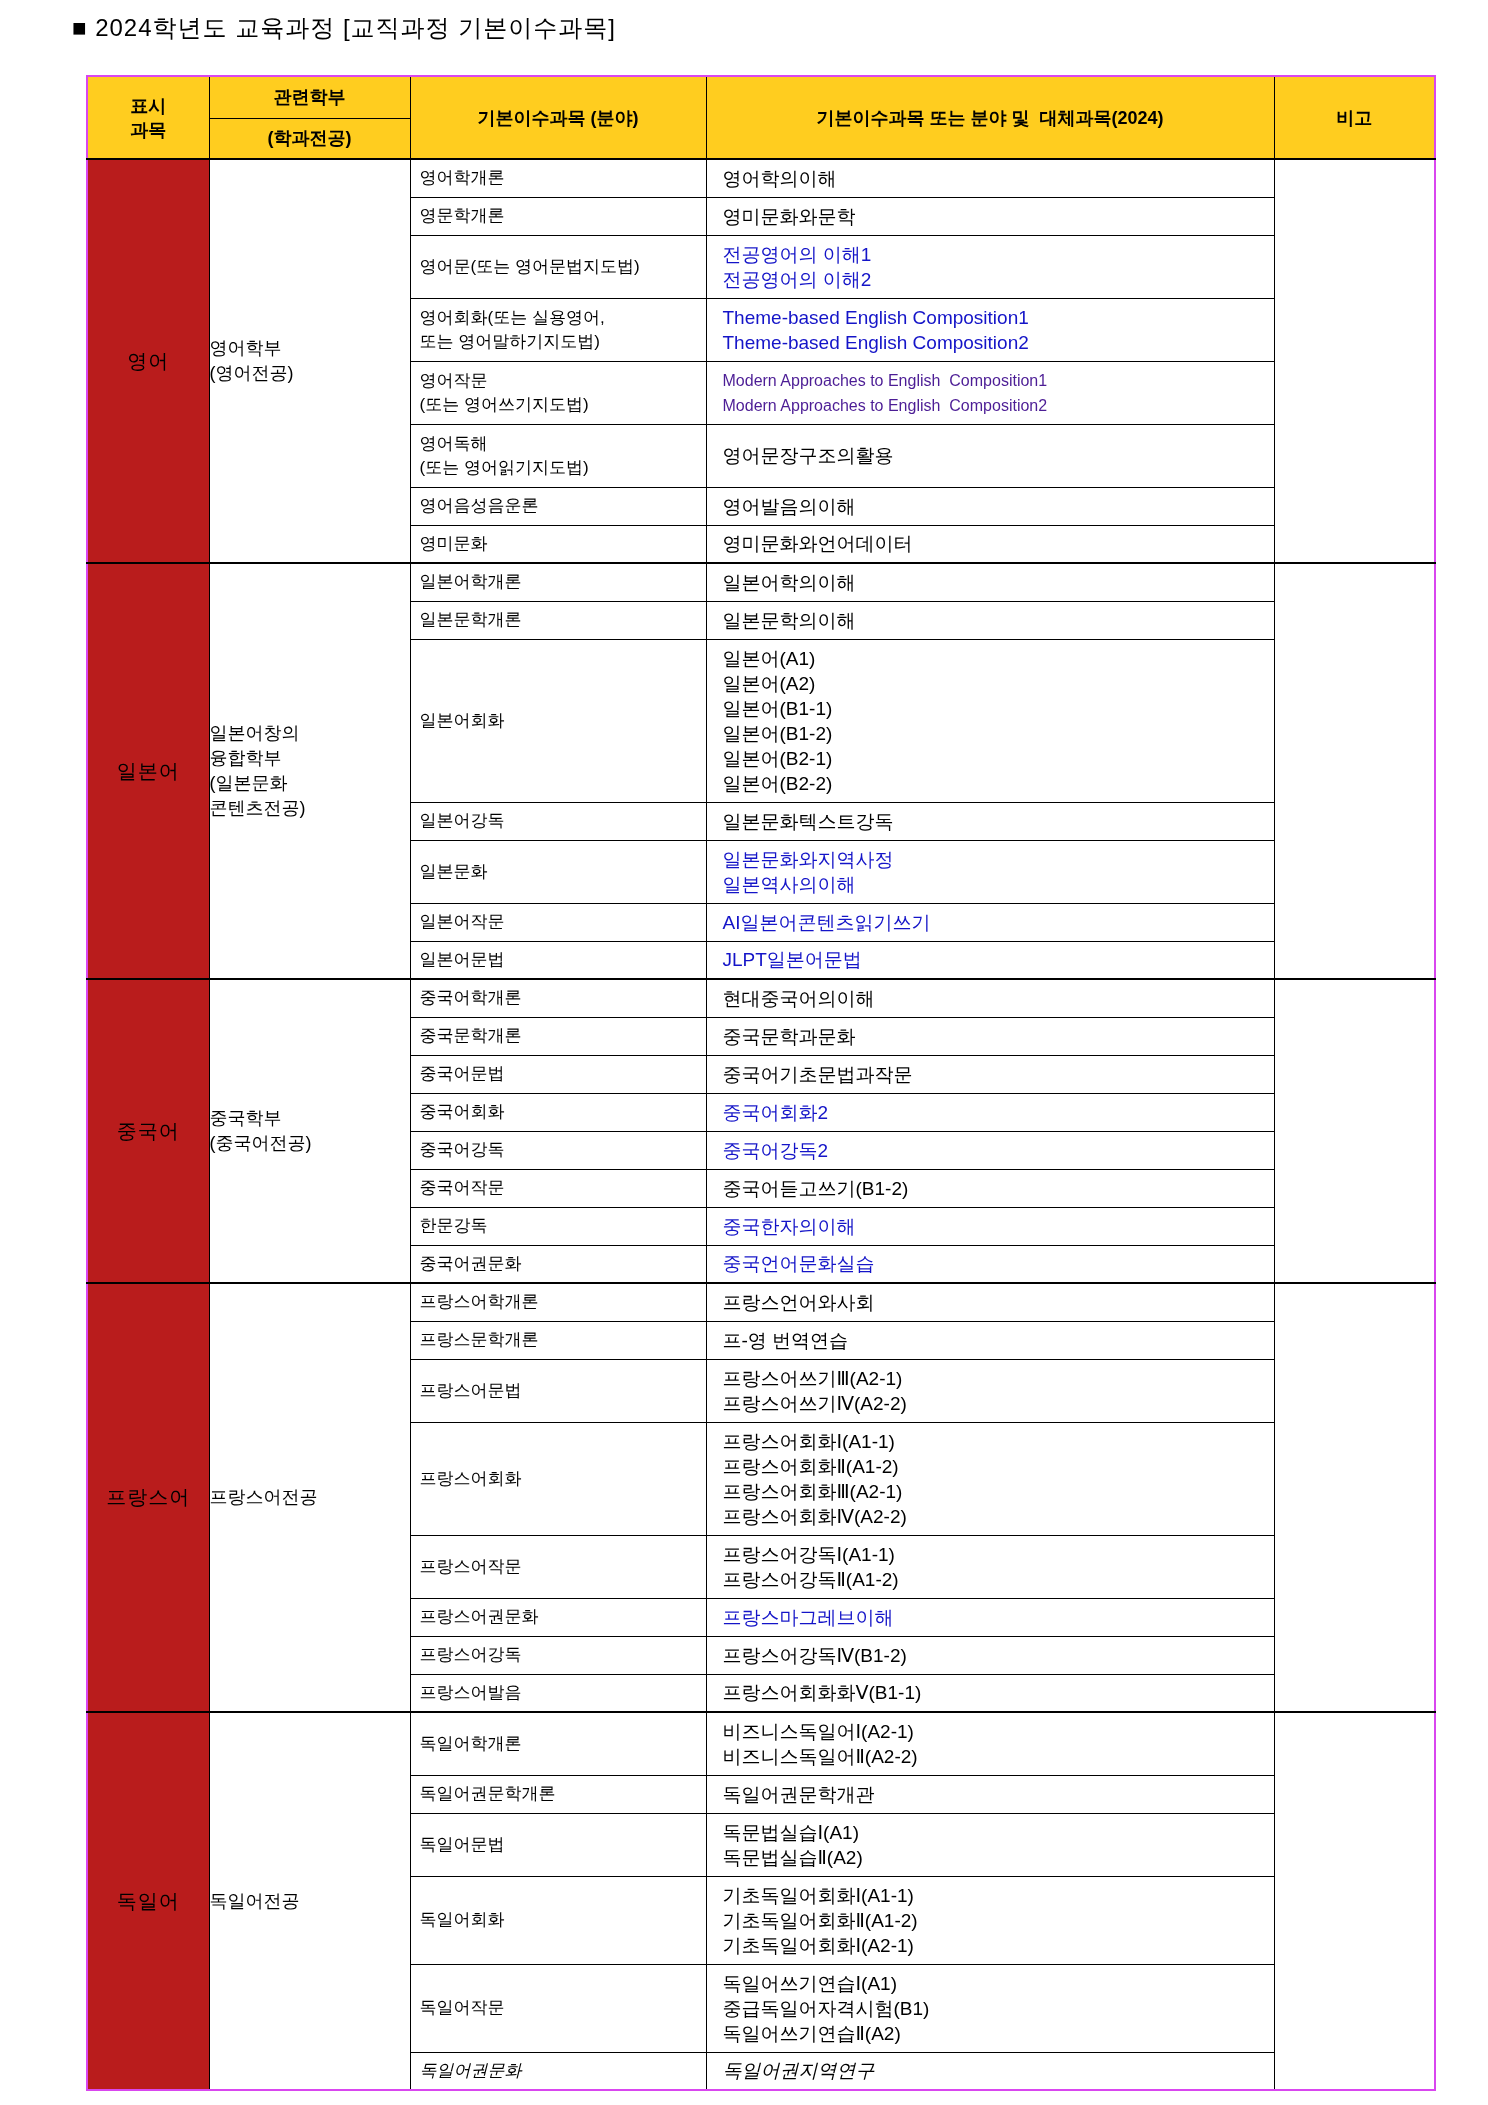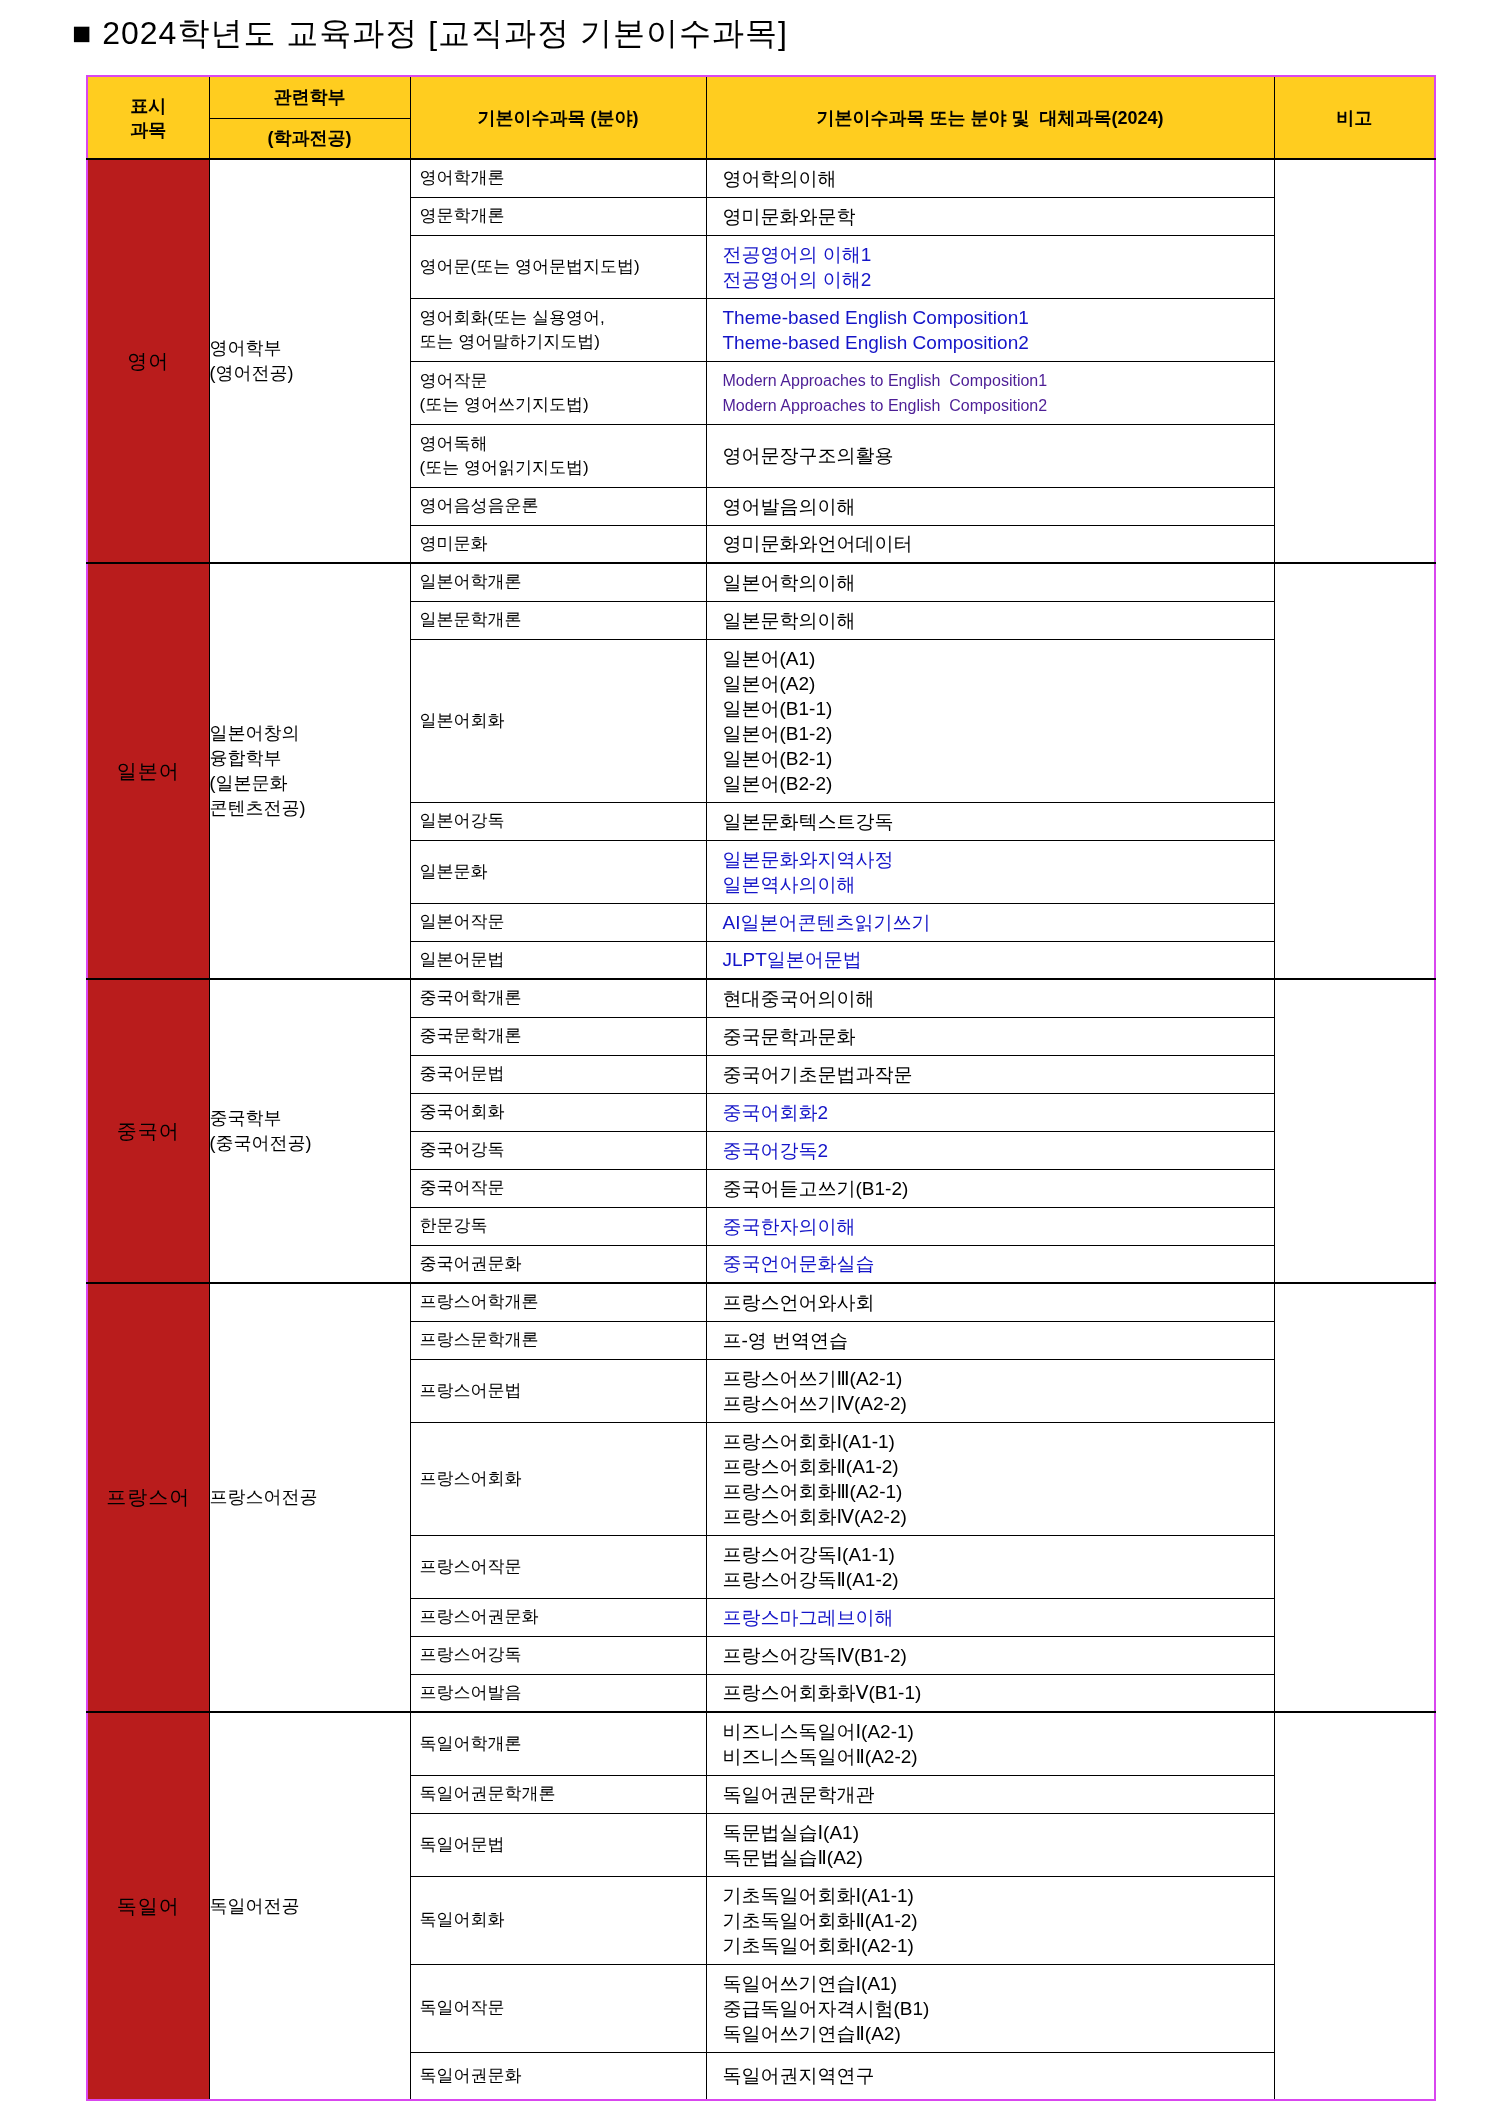--- a/index.html
+++ b/index.html
@@ -2,21 +2,21 @@
 <html><head>
 <meta charset="utf-8">
 <style>
   html,body { margin:0; padding:0; background:#ffffff; }
   #page {
     position:relative; width:1488px; height:2105px; background:#ffffff;
     font-family:"Liberation Sans","DejaVu Sans",sans-serif; color:#000;
   }
   #doc-title {
     position:absolute; left:72px; top:12px; margin:0;
-    font-size:32px; font-weight:normal; letter-spacing:1px; white-space:pre;
+    font-size:24px; font-weight:normal; letter-spacing:1px; white-space:pre;
   }
   table#curriculum {
     position:absolute; left:70px; top:75px;
     border-collapse:collapse; table-layout:fixed; width:1348px;
     border:2px solid #d946ef;
     margin-left:16px;
   }
   th, td { border:1px solid #000; padding:0; overflow:hidden; }
   thead th {
     background:#FFCD1F; font-weight:bold; font-size:18px;
@@ -412,21 +412,21 @@
         <tr style="height: 88px;">
           <td class="c3">
             <div class="line">독일어작문</div>
           </td>
           <td class="c4 black">
             <div class="line">독일어쓰기연습Ⅰ(A1)</div>
             <div class="line">중급독일어자격시험(B1)</div>
             <div class="line">독일어쓰기연습Ⅱ(A2)</div>
           </td>
         </tr>
-        <tr style="height: 48px;">
+        <tr style="height: 38px; font-style: italic;">
           <td class="c3">
             <div class="line">독일어권문화</div>
           </td>
           <td class="c4 black">
             <div class="line">독일어권지역연구</div>
           </td>
         </tr>
       </tbody>
   </table>
 </div>

